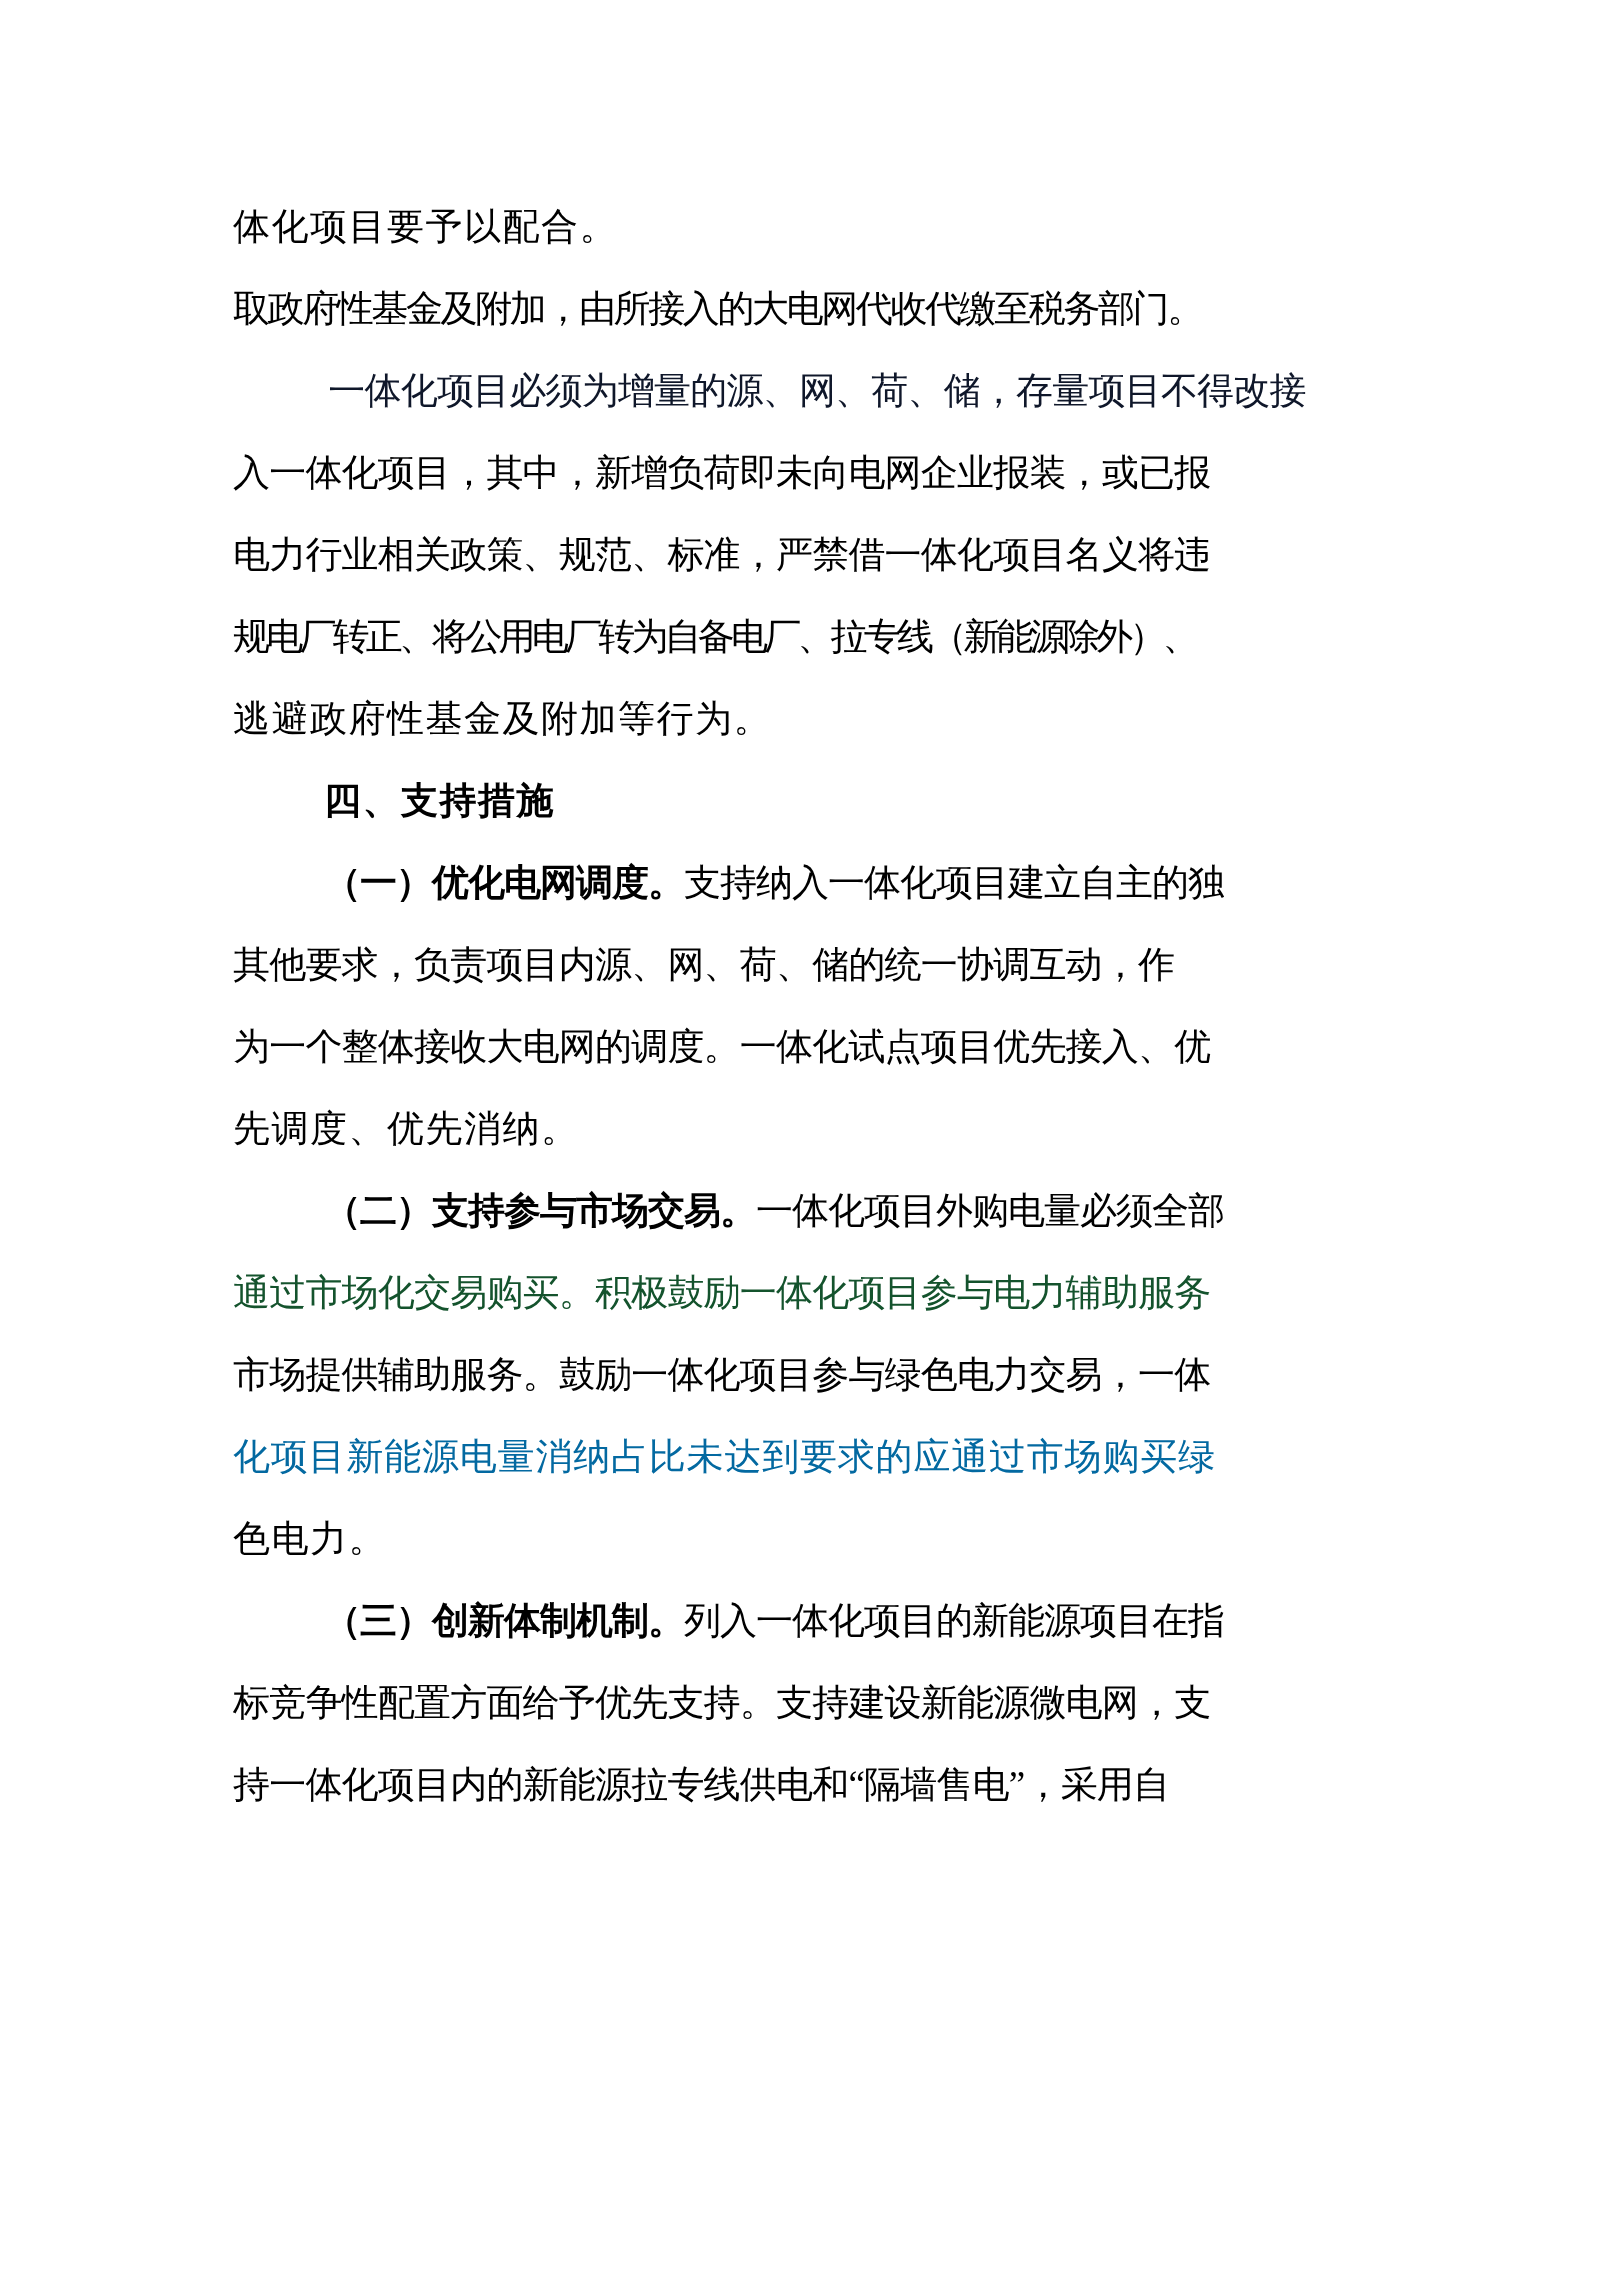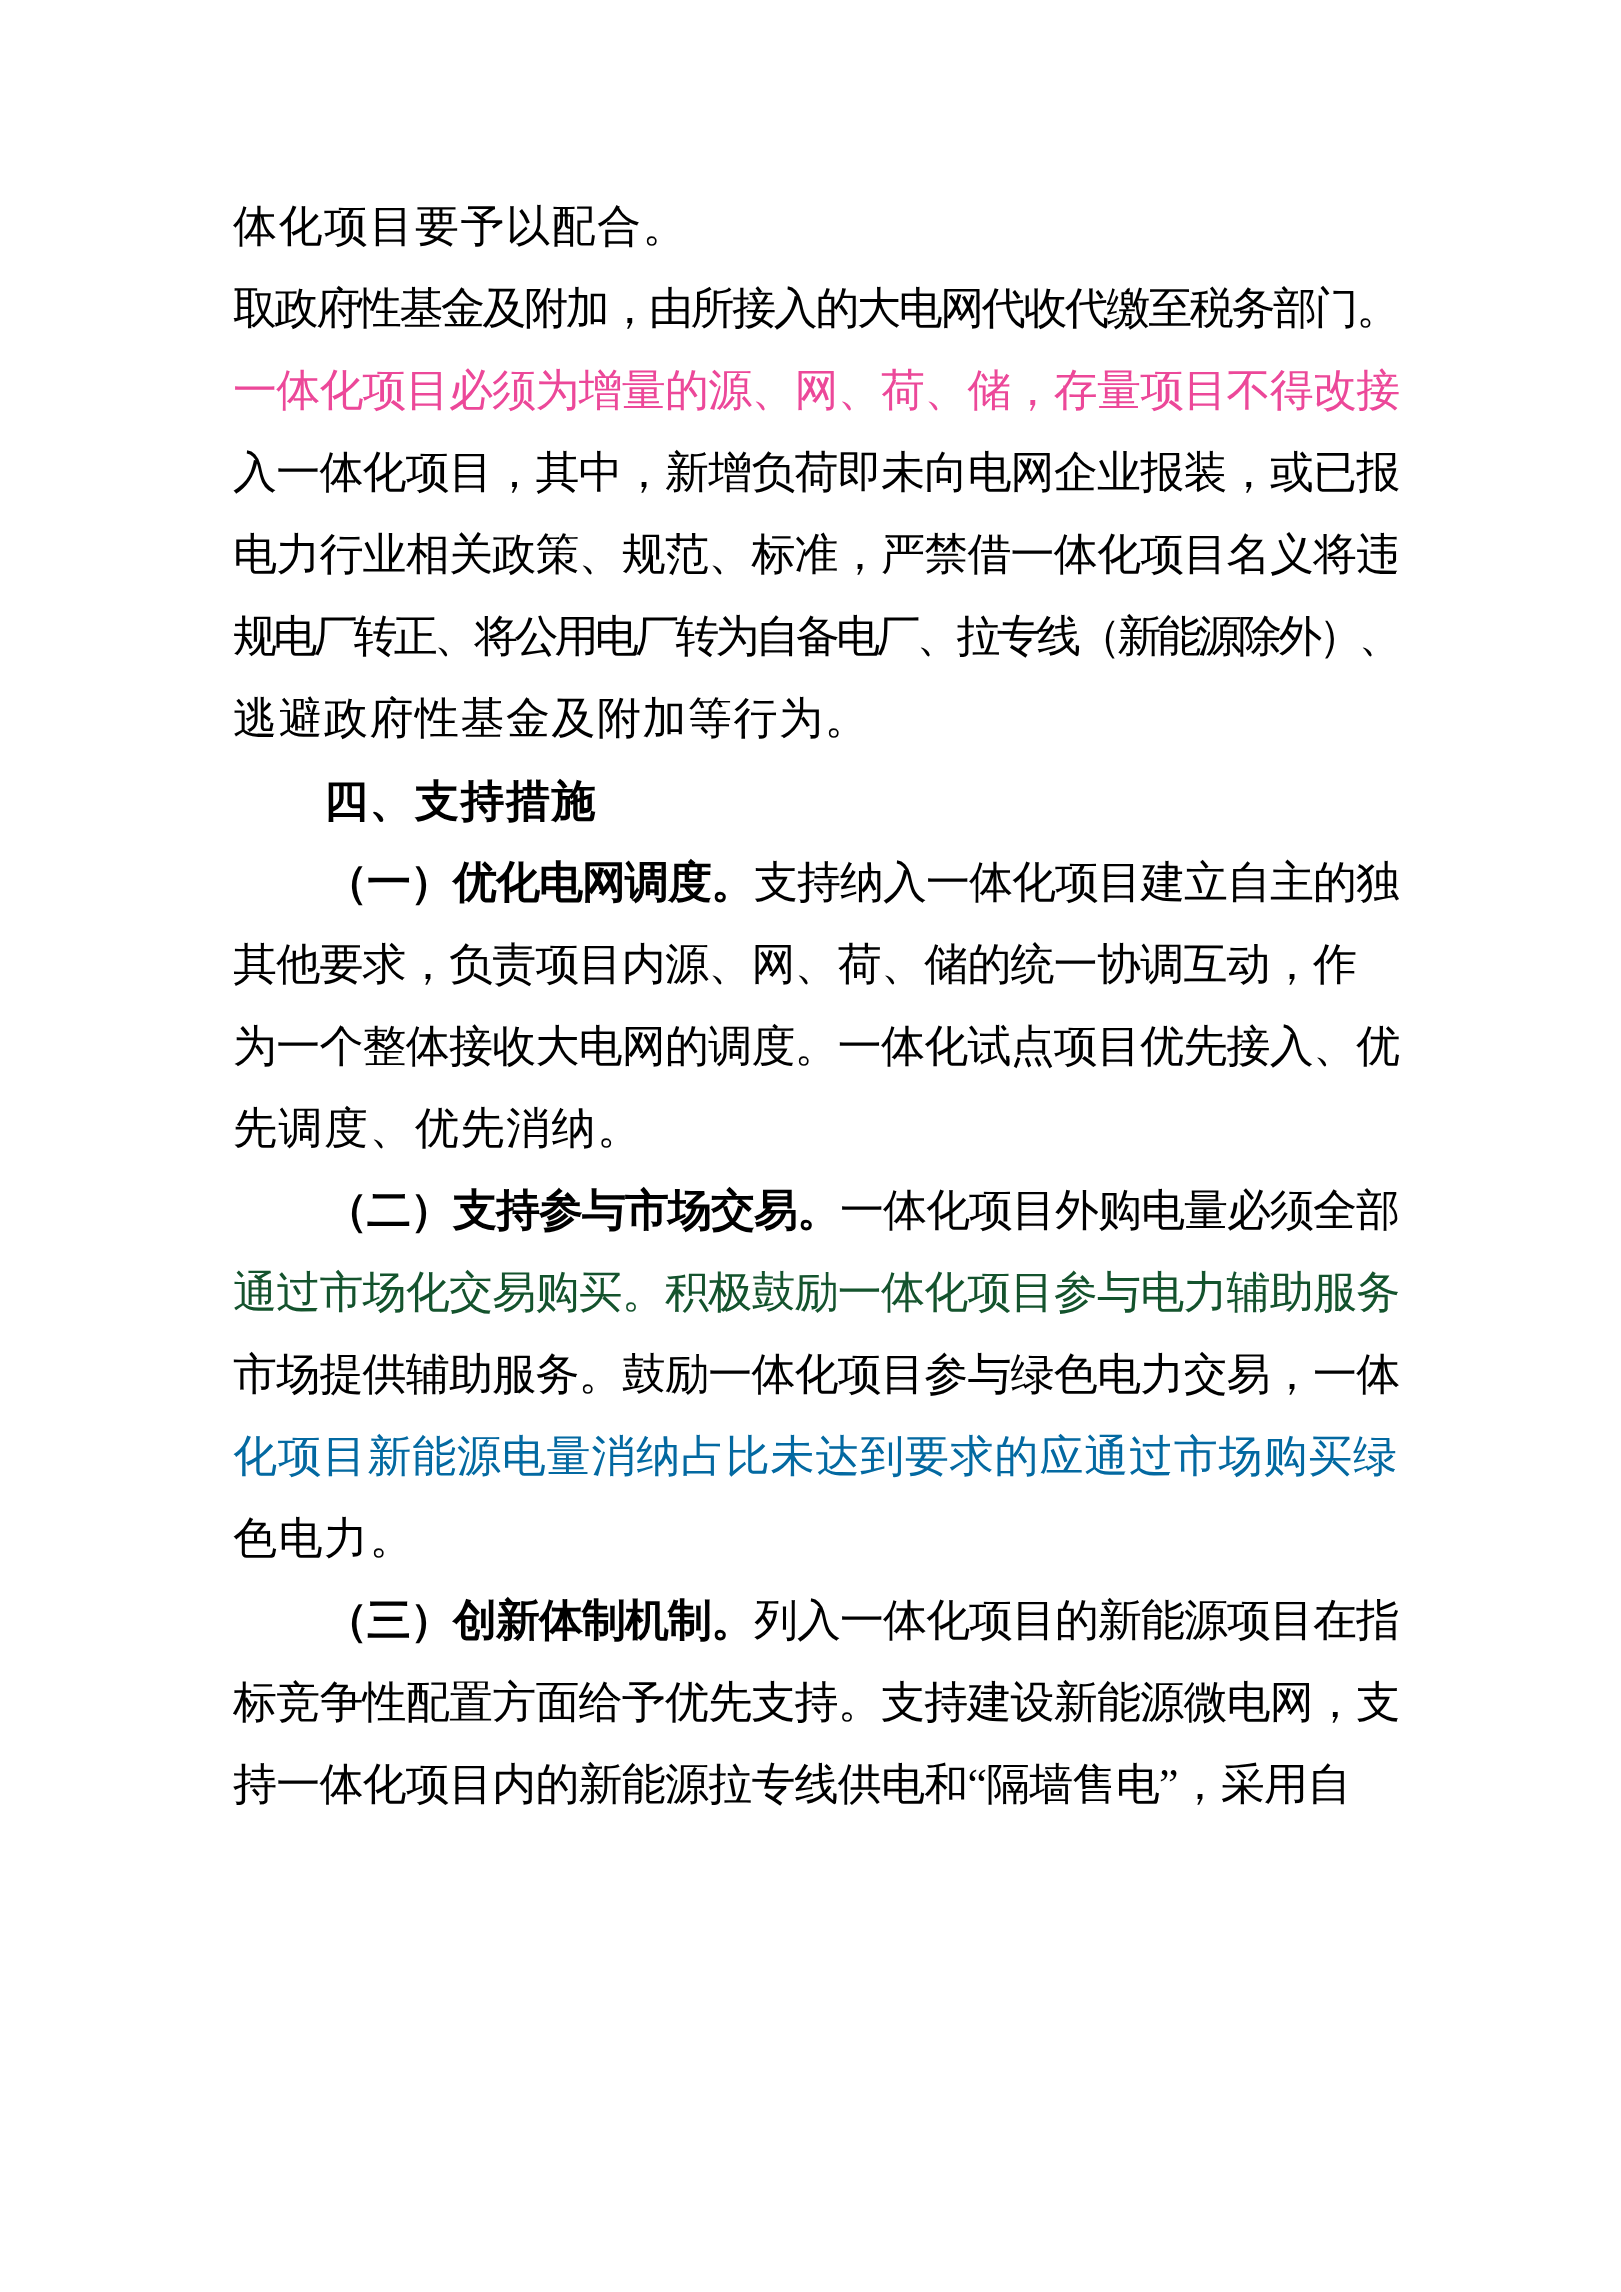--- a/index.html
+++ b/index.html
@@ -20,40 +20,40 @@
   }
   .text-block {
     position: absolute;
     left: 233px;
     top: 186px;
     width: 1168px;
   }
   .line {
     height: 82px;
     line-height: 82px;
-    font-size: 44px;
+    font-size: 37px;
     color: #000000;
     white-space: nowrap;
   }
   .line.indent { padding-left: 91px; }
   .seg { font-weight: normal; }
   .seg.bold { font-weight: bold; }
   .line.heading .seg {
     font-weight: bold;
     font-family: "Liberation Sans", "DejaVu Sans", sans-serif;
   }
 </style>
 </head>
 <body style="background: rgb(255, 255, 255);">
 
 <div class="page">
   <div class="text-block" id="text-block">
       <div class="line" style="color: rgb(0, 0, 0); letter-spacing: 1.5px;"><span class="seg">体化项目要予以配合。</span></div>
       <div class="line" style="color: rgb(0, 0, 0); letter-spacing: -2.4px;"><span class="seg">取政府性基金及附加，由所接入的大电网代收代缴至税务部门。</span></div>
-      <div class="line" style="color: #ec4899; letter-spacing: -0.8px;"><span class="seg">一体化项目必须为增量的源、网、荷、储，存量项目不得改接</span></div>
+      <div class="line" style="color: #0f172a; letter-spacing: -0.8px; text-align: center;"><span class="seg">一体化项目必须为增量的源、网、荷、储，存量项目不得改接</span></div>
       <div class="line" style="color: rgb(0, 0, 0); letter-spacing: -0.8px;"><span class="seg">入一体化项目，其中，新增负荷即未向电网企业报装，或已报</span></div>
       <div class="line" style="color: rgb(0, 0, 0); letter-spacing: -0.8px;"><span class="seg">电力行业相关政策、规范、标准，严禁借一体化项目名义将违</span></div>
       <div class="line" style="color: rgb(0, 0, 0); letter-spacing: -3.8px;"><span class="seg">规电厂转正、将公用电厂转为自备电厂、拉专线（新能源除外）、</span></div>
       <div class="line" style="color: rgb(0, 0, 0); letter-spacing: 1.5px;"><span class="seg">逃避政府性基金及附加等行为。</span></div>
       <div class="line indent heading" style="color: rgb(0, 0, 0); letter-spacing: 1.5px;"><span class="seg bold">四、支持措施</span></div>
       <div class="line indent" style="color: rgb(0, 0, 0); letter-spacing: -1px;"><span class="seg bold">（一）优化电网调度。</span><span class="seg">支持纳入一体化项目建立自主的独</span></div>
       <div class="line" style="color: rgb(0, 0, 0); letter-spacing: -0.8px;"><span class="seg">其他要求，负责项目内源、网、荷、储的统一协调互动，作</span></div>
       <div class="line" style="color: rgb(0, 0, 0); letter-spacing: -0.8px;"><span class="seg">为一个整体接收大电网的调度。一体化试点项目优先接入、优</span></div>
       <div class="line" style="color: rgb(0, 0, 0); letter-spacing: 1.5px;"><span class="seg">先调度、优先消纳。</span></div>
       <div class="line indent" style="color: rgb(0, 0, 0); letter-spacing: -1px;"><span class="seg bold">（二）支持参与市场交易。</span><span class="seg">一体化项目外购电量必须全部</span></div>

